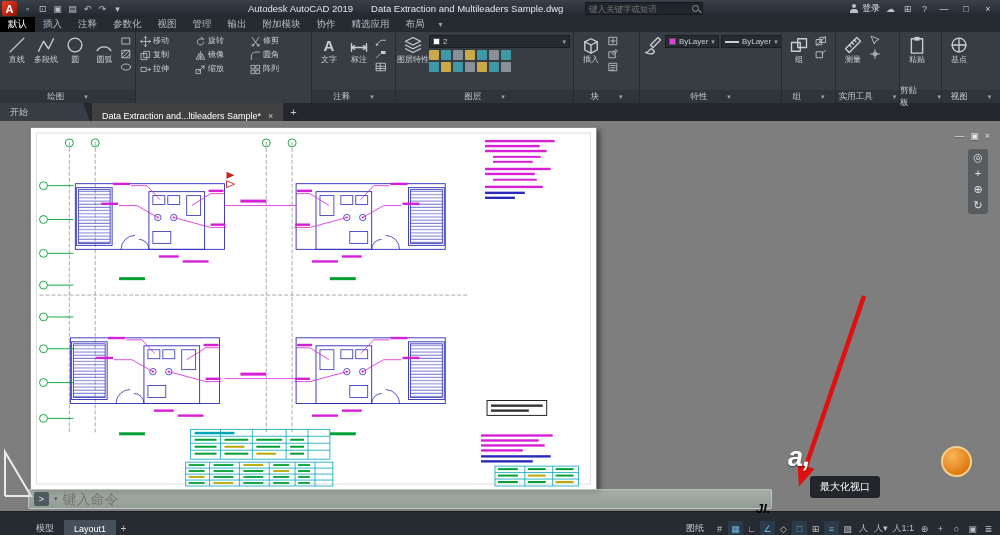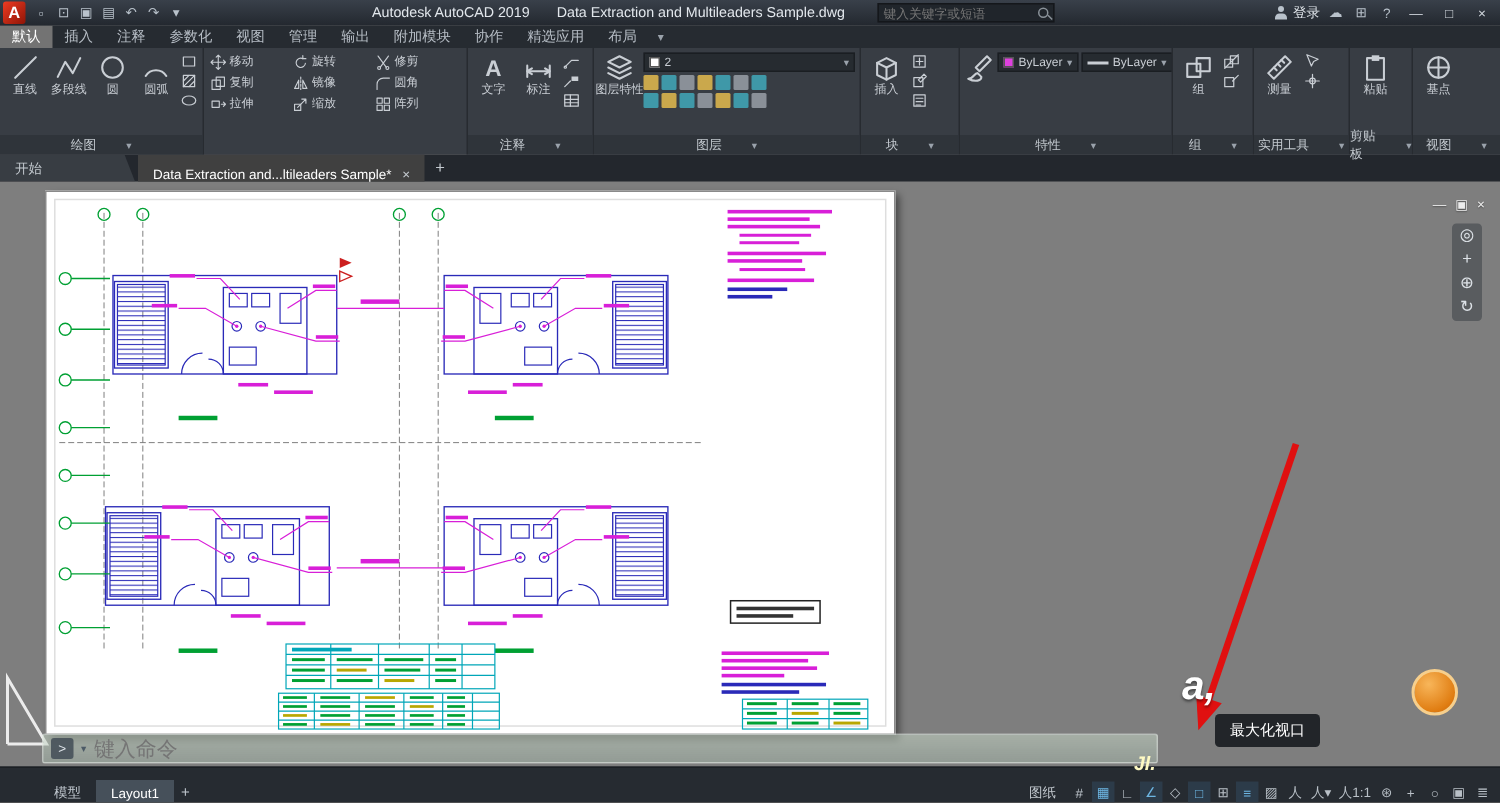--- a/index.html
+++ b/index.html
@@ -26,21 +26,21 @@
   .person { width:8px; height:9px; position:relative; display:inline-block; }
   .person::before { content:""; position:absolute; top:0; left:2px; width:4px; height:4px; border-radius:50%; background:#b9c2cb; }
   .person::after { content:""; position:absolute; bottom:0; left:0; width:8px; height:4px; border-radius:3px 3px 0 0; background:#b9c2cb; }
   .signin { font-size:9px; color:#dfe4e9; }
   .winbtn { width:18px; height:15px; display:flex; align-items:center; justify-content:center; font-size:9px; color:#cfd5db; }
 
   
   .ribbon-tabs { position:absolute; left:0; top:17px; width:1000px; height:15px; background:#262b31;
     display:flex; align-items:stretch; z-index:19; }
   .rtab { padding:0 8px; display:flex; align-items:center; font-size:9.5px; color:#b6bdc5; }
-  .rtab.active { background:#737373; color:#fff; }
+  .rtab.active { background:#000000; color:#fff; }
   .rtab-collapse { margin-left:6px; display:flex; align-items:center; font-size:8px; color:#9aa2ab; }
 
   
   .ribbon { position:absolute; left:0; top:32px; width:1000px; height:71px; background:#383d44; display:flex; z-index:18; }
   .panel { display:flex; flex-direction:column; border-right:1px solid #272b30; height:71px; }
   .panel-body { flex:1; display:flex; align-items:flex-start; padding:3px 3px 0 3px; gap:2px; overflow:hidden; }
   .panel-foot { height:13px; background:#2f343a; display:flex; align-items:center; justify-content:center;
     gap:20px; font-size:8.5px; color:#c3c9cf; }
   .pcaret { font-size:7px; color:#9aa2ab; }
   .rbig { width:28px; display:flex; flex-direction:column; align-items:center; gap:1px; }
@@ -107,21 +107,21 @@
   .sic { min-width:15px; height:15px; display:flex; align-items:center; justify-content:center;
     font-size:9px; color:#b9c0c7; padding:0 2px; }
   .sic.on { background:#2c3b49; color:#6db6e3; }
 
   
   .overlay { position:absolute; inset:0; pointer-events:none; z-index:30; }
   .wm-a { position:absolute; left:788px; top:442px; font-size:27px; font-weight:bold; font-style:italic;
     color:#fff; text-shadow:0 1px 2px rgba(0,0,0,.5); }
   .tooltip { position:absolute; left:762px; top:476px; background:rgba(30,33,37,.95); color:#fff;
     font-size:10px; padding:4px 10px; border-radius:3px; white-space:nowrap;margin-left:48px; }
-  .wm-jl { position:absolute; left:756px; top:501px; font-size:13px; font-weight:bold; font-style:italic; color:#fef9c3; }
+  .wm-jl { position:absolute; left:756px; top:501px; font-size:13px; font-weight:bold; font-style:italic; color:#000000; }
 </style>
 </head>
 <body>
 
 <div class="screen">
 
   <div class="titlebar">
     <div class="logo">A</div>
     <span class="tb-ic">▫</span>
     <span class="tb-ic">⊡</span>

